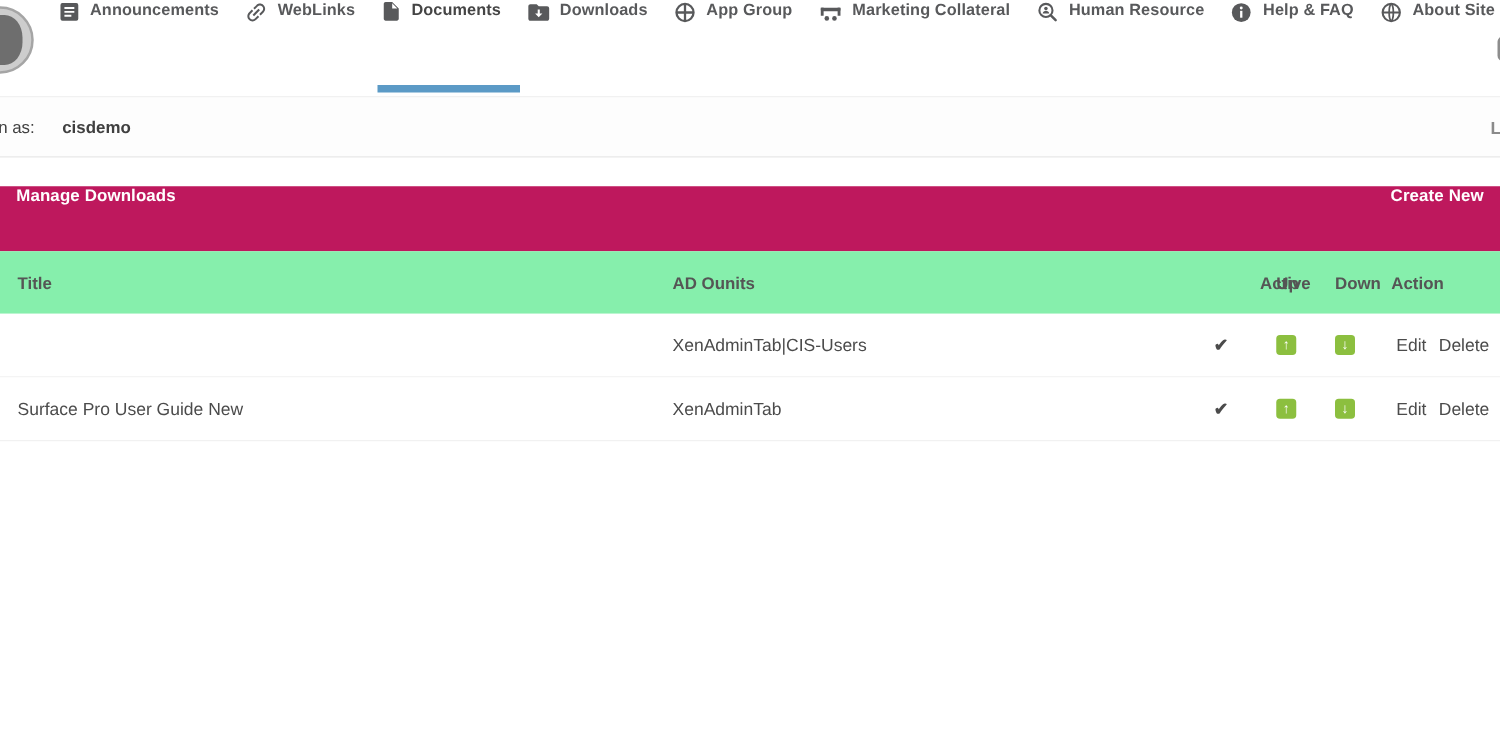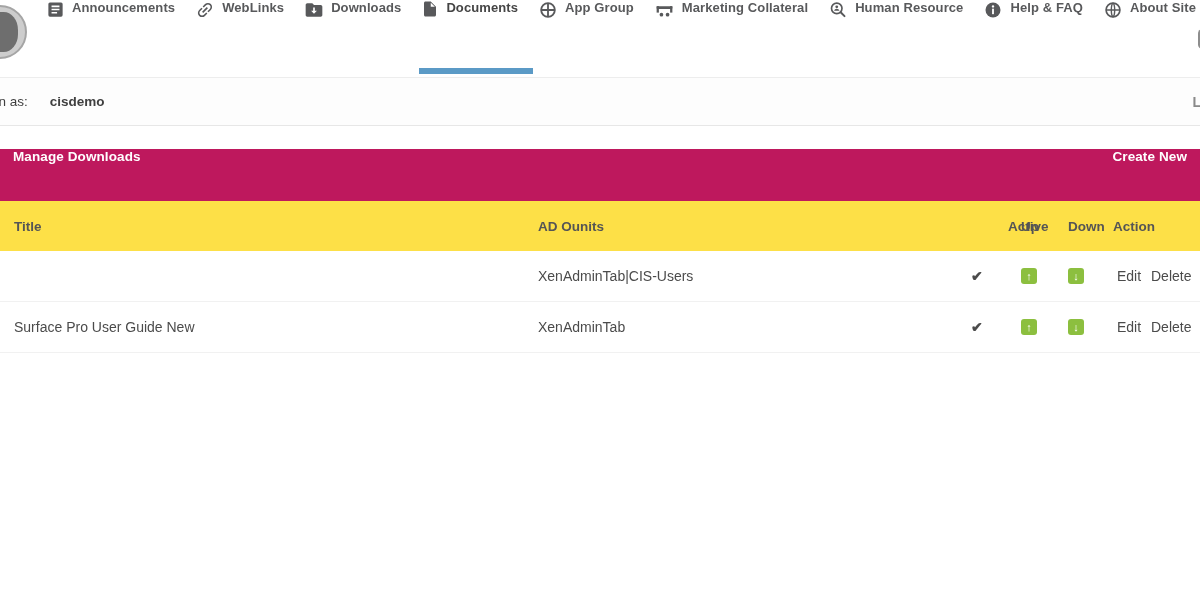--- a/index.html
+++ b/index.html
@@ -46,21 +46,21 @@
   }
   .spacer{height:23px;background:#fff;}
   
   .panel-bar{
     height:52px;background:#be185d;display:flex;
     justify-content:space-between;padding:0 13px;
   }
   .panel-title{color:#fff;font-weight:700;font-size:13.5px;letter-spacing:.1px;}
   .create-new{color:#fff;font-weight:700;font-size:13.5px;cursor:pointer;letter-spacing:.1px;}
   
-  .thead{position:relative;height:50px;background:#fde047;}
+  .thead{position:relative;height:50px;background:#86efac;}
   .trow{position:relative;height:50px;background:#fff;border-bottom:1px solid #f1f1f1;}
   .cell{
     position:absolute;top:0;height:100%;display:flex;align-items:center;
     font-size:13.5px;white-space:nowrap;
   }
   .thead .cell{font-weight:700;color:#555;}
   .trow .cell{color:#4b4b4b;font-size:14px;}
   .c-title{left:14px;}
   .c-ad{left:538px;}
   .c-active{left:1008px;}
@@ -98,37 +98,37 @@
       <span class="nicon">
         <svg width="20" height="20" viewBox="0 0 24 24" fill="#58595b">
             <g transform="rotate(-45 12 12)">
               <path d="M3.9 12c0-1.71 1.39-3.1 3.1-3.1h4V7H7c-2.76 0-5 2.24-5 5s2.24 5 5 5h4v-1.9H7c-1.71 0-3.1-1.39-3.1-3.1zM8 13h8v-2H8v2zm9-6h-4v1.9h4c1.71 0 3.1 1.39 3.1 3.1s-1.39 3.1-3.1 3.1h-4V17h4c2.76 0 5-2.24 5-5s-2.24-5-5-5z"></path>
             </g>
           </svg>
       </span>
       <span class="nlabel">WebLinks</span>
     </div>
 
+    <div class="nav-item active">
+      <span class="nicon">
+        <svg width="18" height="18" viewBox="0 0 24 24" fill="#58595b">
+            <path d="M13 2H6c-1.1 0-2 .9-2 2v16c0 1.1.9 2 2 2h12c1.1 0 2-.9 2-2V9l-7-7zm0 7V3.5L18.5 9H13z"></path>
+          </svg>
+      </span>
+      <span class="nlabel">Documents</span>
+    </div>
+
     <div class="nav-item">
       <span class="nicon">
         <svg width="20" height="20" viewBox="0 0 24 24" fill="#58595b">
             <path d="M10 4H4c-1.1 0-2 .9-2 2v12c0 1.1.9 2 2 2h16c1.1 0 2-.9 2-2V8c0-1.1-.9-2-2-2h-8l-2-2z"></path>
             <path d="M11 9h2v4h2.5L12 16.5 8.5 13H11V9z" fill="#fff"></path>
           </svg>
       </span>
       <span class="nlabel">Downloads</span>
-    </div>
-
-    <div class="nav-item active">
-      <span class="nicon">
-        <svg width="18" height="18" viewBox="0 0 24 24" fill="#58595b">
-            <path d="M13 2H6c-1.1 0-2 .9-2 2v16c0 1.1.9 2 2 2h12c1.1 0 2-.9 2-2V9l-7-7zm0 7V3.5L18.5 9H13z"></path>
-          </svg>
-      </span>
-      <span class="nlabel">Documents</span>
     </div>
 
     <div class="nav-item">
       <span class="nicon">
         <svg width="20" height="20" viewBox="0 0 24 24">
             <circle cx="12" cy="12" r="8.2" fill="none" stroke="#58595b" stroke-width="2.2"></circle>
             <path d="M12 4v16M4 12h16" fill="none" stroke="#58595b" stroke-width="2.2"></path>
           </svg>
       </span>
       <span class="nlabel">App Group</span>

